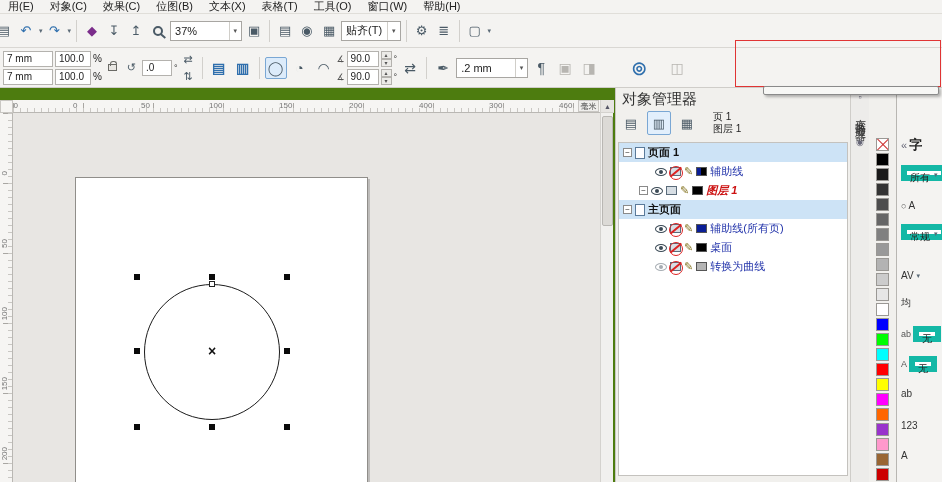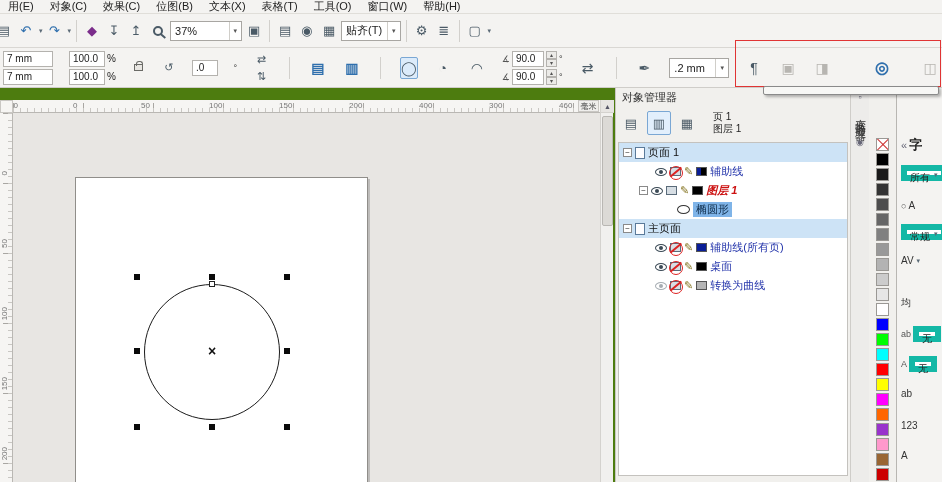--- a/index.html
+++ b/index.html
@@ -28,21 +28,21 @@
   .combo { height:20px; background:#fff; border:1px solid #a8a6a2; display:flex;
     align-items:center; font-size:11px; padding:0 4px; color:#222; }
   .combo .arrow-btn { margin-left:5px; border-left:1px solid #d0cec9; padding-left:4px;
     font-size:7px; color:#555; align-self:stretch; display:flex; align-items:center; }
   .mag { width:10px; height:10px; border:2px solid #4a5a66; border-radius:50%; position:relative; display:inline-block; }
   .mag::after { content:""; position:absolute; width:6px; height:2px; background:#4a5a66;
     right:-5px; bottom:-3px; transform:rotate(40deg); }
 
   
   #propbar { left:0; top:48px; width:942px; height:40px; background:#f4f3f1;
-    border-bottom:1px solid #cfcdc9; display:flex; align-items:center; padding:0 3px; gap:16px; font-size:10px; }
+    border-bottom:1px solid #cfcdc9; display:flex; align-items:center; padding:0 3px; gap:2px; font-size:10px; }
   .stack { display:flex; flex-direction:column; gap:2px; }
   .mini-row { display:flex; align-items:center; gap:2px; }
   .fld { background:#fff; border:1px solid #b4b2ae; height:16px; display:flex; align-items:center;
     padding:0 3px; font-size:10px; color:#222; white-space:nowrap; }
   .pbtn { width:22px; height:22px; display:flex; align-items:center; justify-content:center;
     font-size:14px; color:#4a5a66; border:1px solid transparent; border-radius:2px; }
   .pbtn.small { width:17px; height:15px; font-size:11px; }
   .pbtn.active { background:#dcebfa; border-color:#7aa7d4; }
   .pbtn.disabled { color:#b7b5b1; }
   .pbtn.hilite { color:#2f6fad; font-weight:bold; }
@@ -82,21 +82,21 @@
   #node-mark { position:absolute; left:196px; top:168px; width:6px; height:6px; background:#fff; border:1px solid #222; }
 
   #vscroll { left:600px; top:100px; width:13px; height:382px; background:#f1f0ee; border-left:1px solid #d4d2ce; }
   .scroll-btn { width:13px; height:13px; font-size:7px; display:flex; align-items:center;
     justify-content:center; color:#556; background:#e7e5e2; border-bottom:1px solid #d4d2ce; }
   #vthumb { position:absolute; left:1px; top:16px; width:11px; height:110px; background:#dcdad6;
     border:1px solid #b9b7b3; border-radius:2px; }
 
   
   #om { left:615px; top:88px; width:235px; height:394px; background:#f1f0ed; border-left:1px solid #c9c7c3; }
-  #om-header { height:18px; padding:2px 6px; font-size:11px; color:#333; }
+  #om-header { height:18px; padding:2px 6px; font-size:15px; color:#333; }
   #om-tools { display:flex; align-items:center; padding:2px 3px; height:34px; }
   .om-btn { width:24px; height:24px; border:1px solid transparent; display:flex; align-items:center;
     justify-content:center; font-size:13px; color:#4a5a66; margin-right:4px; border-radius:2px; }
   .om-btn.pressed { background:#e2effc; border-color:#7aa7d4; }
   #om-pageinfo { margin-left:10px; font-size:10px; line-height:12px; color:#222; }
   #om-tree { background:#fff; border:1px solid #c4c2be; margin:2px; height:334px; overflow:hidden; }
   .trow { height:19px; display:flex; align-items:center; gap:3px; font-size:11px; white-space:nowrap; }
   .trow.hl { background:#cde3f6; }
   .p0 { padding-left:4px; } .p1 { padding-left:36px; } .p2 { padding-left:20px; } .p3 { padding-left:58px; }
   .expander { width:9px; height:9px; border:1px solid #8a8a8a; background:#fff; font-size:8px;
@@ -109,21 +109,21 @@
   .i-print.off::after { content:""; position:absolute; left:-2px; top:-2px; width:12px; height:12px;
     border:1px solid #d22; border-radius:50%; }
   .i-print.off::before { content:""; position:absolute; left:-2px; top:3px; width:14px; height:2px;
     background:#d22; transform:rotate(-40deg); z-index:1; }
   .i-pencil { font-size:11px; color:#8a7a2a; line-height:11px; flex:none; }
   .i-swatch { width:11px; height:9px; border:1px solid #555; flex:none; }
   .sw-guides { background:linear-gradient(90deg,#0a1e96 0 50%,#000 50% 100%); }
   .i-ellipse { width:13px; height:9px; border:1px solid #333; border-radius:50%; background:#fff; flex:none; }
   .lbl-blue { color:#2233aa; }
   .lbl-red { color:#cc1111; font-style:italic; font-weight:bold; }
-  .lbl-bold { font-weight:normal; color:#111; }
+  .lbl-bold { font-weight:bold; color:#111; }
   .sel-label { background:#7fb4e8; color:#0d2a47; padding:0 3px; }
 
   
   #docker-strip { left:850px; top:88px; width:19px; height:394px; background:#edecea;
     border-left:1px solid #cfcdc9; display:flex; flex-direction:column; align-items:center; padding-top:4px; }
   #strip-icon-top, #strip-icon-mid { font-size:9px; color:#667; }
   #strip-tab { writing-mode:vertical-rl; font-size:11px; color:#333; margin-top:8px; letter-spacing:3px; }
   #strip-icon-mid { margin-top:12px; }
 
   #palette { left:869px; top:88px; width:27px; height:394px; background:#f1f0ed;
@@ -333,24 +333,20 @@
         <span class="i-swatch sw-guides"></span>
         <span class="lbl-blue">辅助线</span>
       </div>
       <div class="trow p2">
         <span class="expander">−</span>
         <span class="i-eye"></span>
         <span class="i-print"></span>
         <span class="i-pencil">✎</span>
         <span class="i-swatch" style="background:#000"></span>
         <span class="lbl-red">图层 1</span>
-      </div>
-      <div class="trow p3">
-        <span class="i-ellipse"></span>
-        <span class="sel-label">椭圆形</span>
       </div>
       <div class="trow hl p0">
         <span class="expander">−</span>
         <span class="i-page"></span>
         <span class="lbl-bold">主页面</span>
       </div>
       <div class="trow p1">
         <span class="i-eye"></span>
         <span class="i-print off"></span>
         <span class="i-pencil">✎</span>
@@ -421,21 +417,21 @@
     <div class="cp-row" style="top:112px">
       <span class="cp-mini">○</span>
       <span>A</span>
     </div>
     <div class="cp-row" style="top:136px">
       <span class="cp-box">
           <span>常规</span>
           <span class="dd">▾</span>
         </span>
     </div>
-    <div class="cp-row" style="top:167px">
+    <div class="cp-row" style="top:182px">
       <span>AV</span>
       <span class="dd">▾</span>
     </div>
     <div class="cp-row" style="top:208px">
       <span>均</span>
     </div>
     <div class="cp-row" style="top:238px">
       <span class="cp-mini">ab</span>
       <span class="cp-box">
           <span>无</span>

